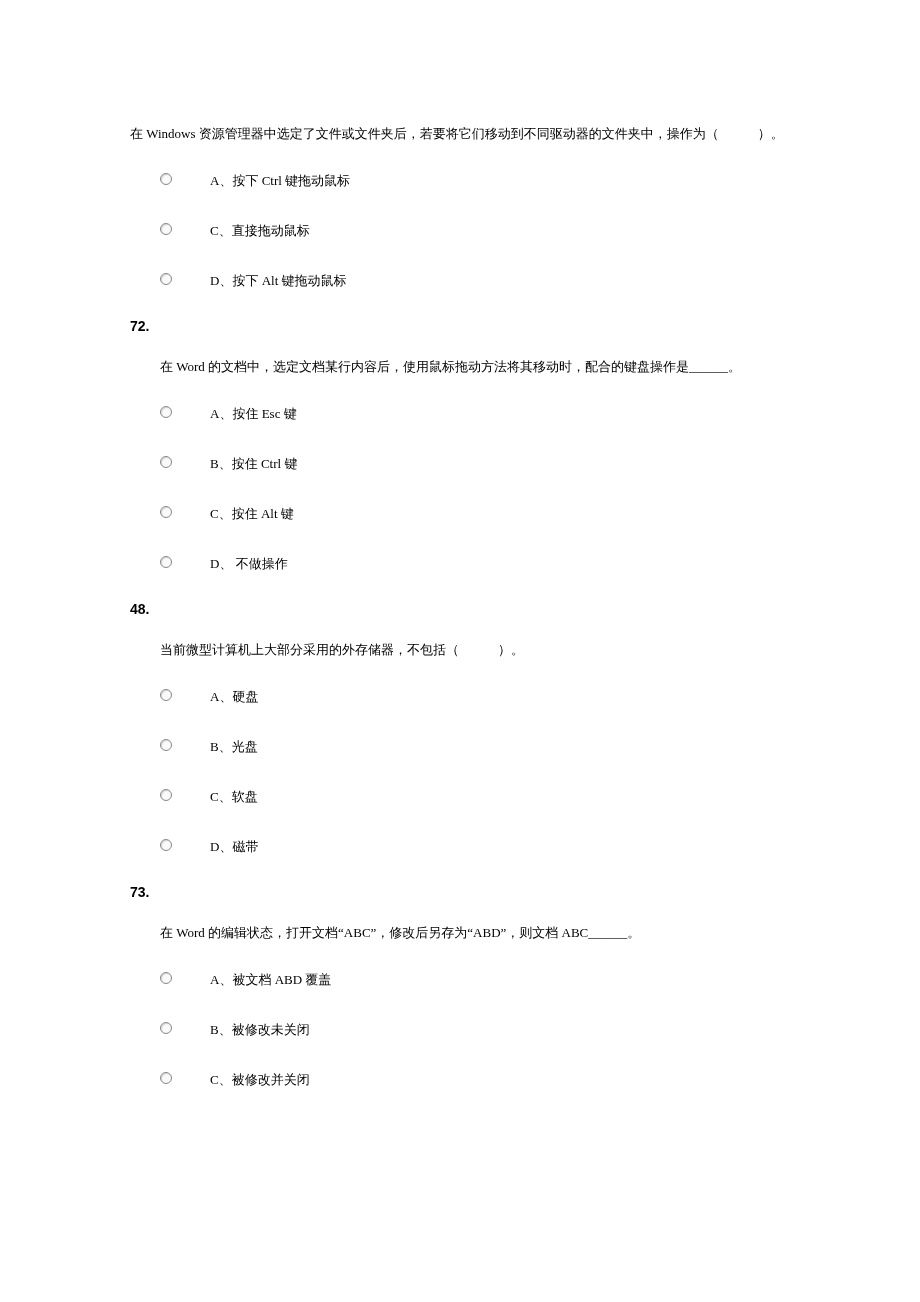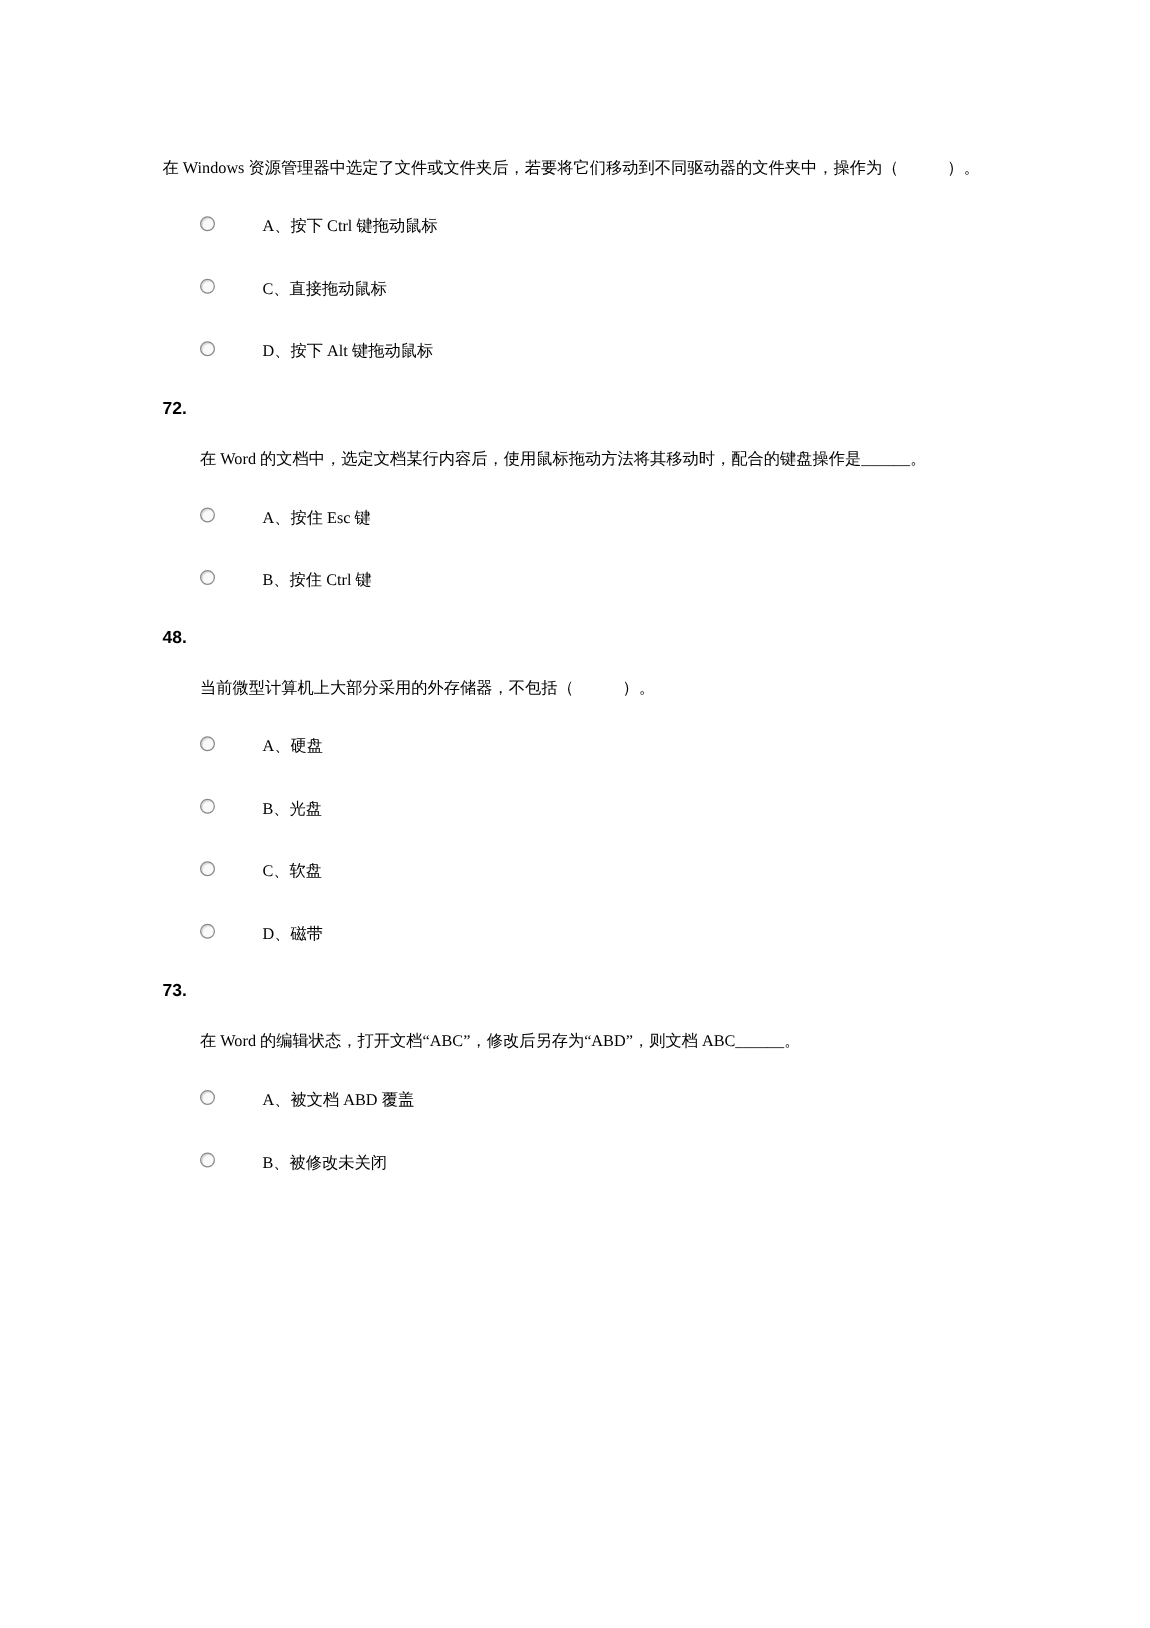--- a/index.html
+++ b/index.html
@@ -82,20 +82,28 @@
 <div class="question-block">
   <div class="stem">在 Word 的文档中，选定文档某行内容后，使用鼠标拖动方法将其移动时，配合的键盘操作是______。</div>
   <div class="option-row">
     <span class="radio-icon"></span>
     <span class="option-text">A、按住 Esc 键</span>
   </div>
   <div class="option-row">
     <span class="radio-icon"></span>
     <span class="option-text">B、按住 Ctrl 键</span>
   </div>
+  <div class="option-row">
+    <span class="radio-icon"></span>
+    <span class="option-text">C、按住 Alt 键</span>
+  </div>
+  <div class="option-row">
+    <span class="radio-icon"></span>
+    <span class="option-text">D、 不做操作</span>
+  </div>
 </div>
 
 <div class="qnum">48.</div>
 <div class="question-block">
   <div class="stem">当前微型计算机上大部分采用的外存储器，不包括（　　　）。</div>
   <div class="option-row">
     <span class="radio-icon"></span>
     <span class="option-text">A、硬盘</span>
   </div>
   <div class="option-row">
@@ -116,13 +124,17 @@
 <div class="question-block">
   <div class="stem">在 Word 的编辑状态，打开文档“ABC”，修改后另存为“ABD”，则文档 ABC______。</div>
   <div class="option-row">
     <span class="radio-icon"></span>
     <span class="option-text">A、被文档 ABD 覆盖</span>
   </div>
   <div class="option-row">
     <span class="radio-icon"></span>
     <span class="option-text">B、被修改未关闭</span>
   </div>
+  <div class="option-row">
+    <span class="radio-icon"></span>
+    <span class="option-text">C、被修改并关闭</span>
+  </div>
 </div>
 
 </body></html>

